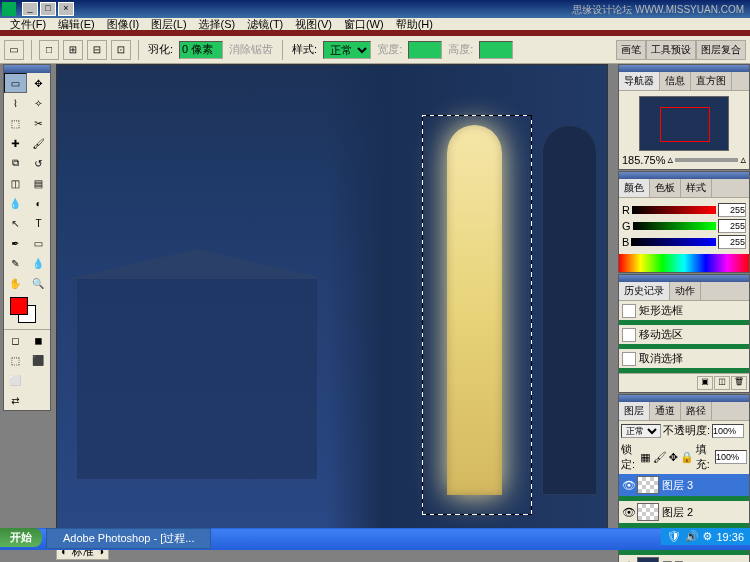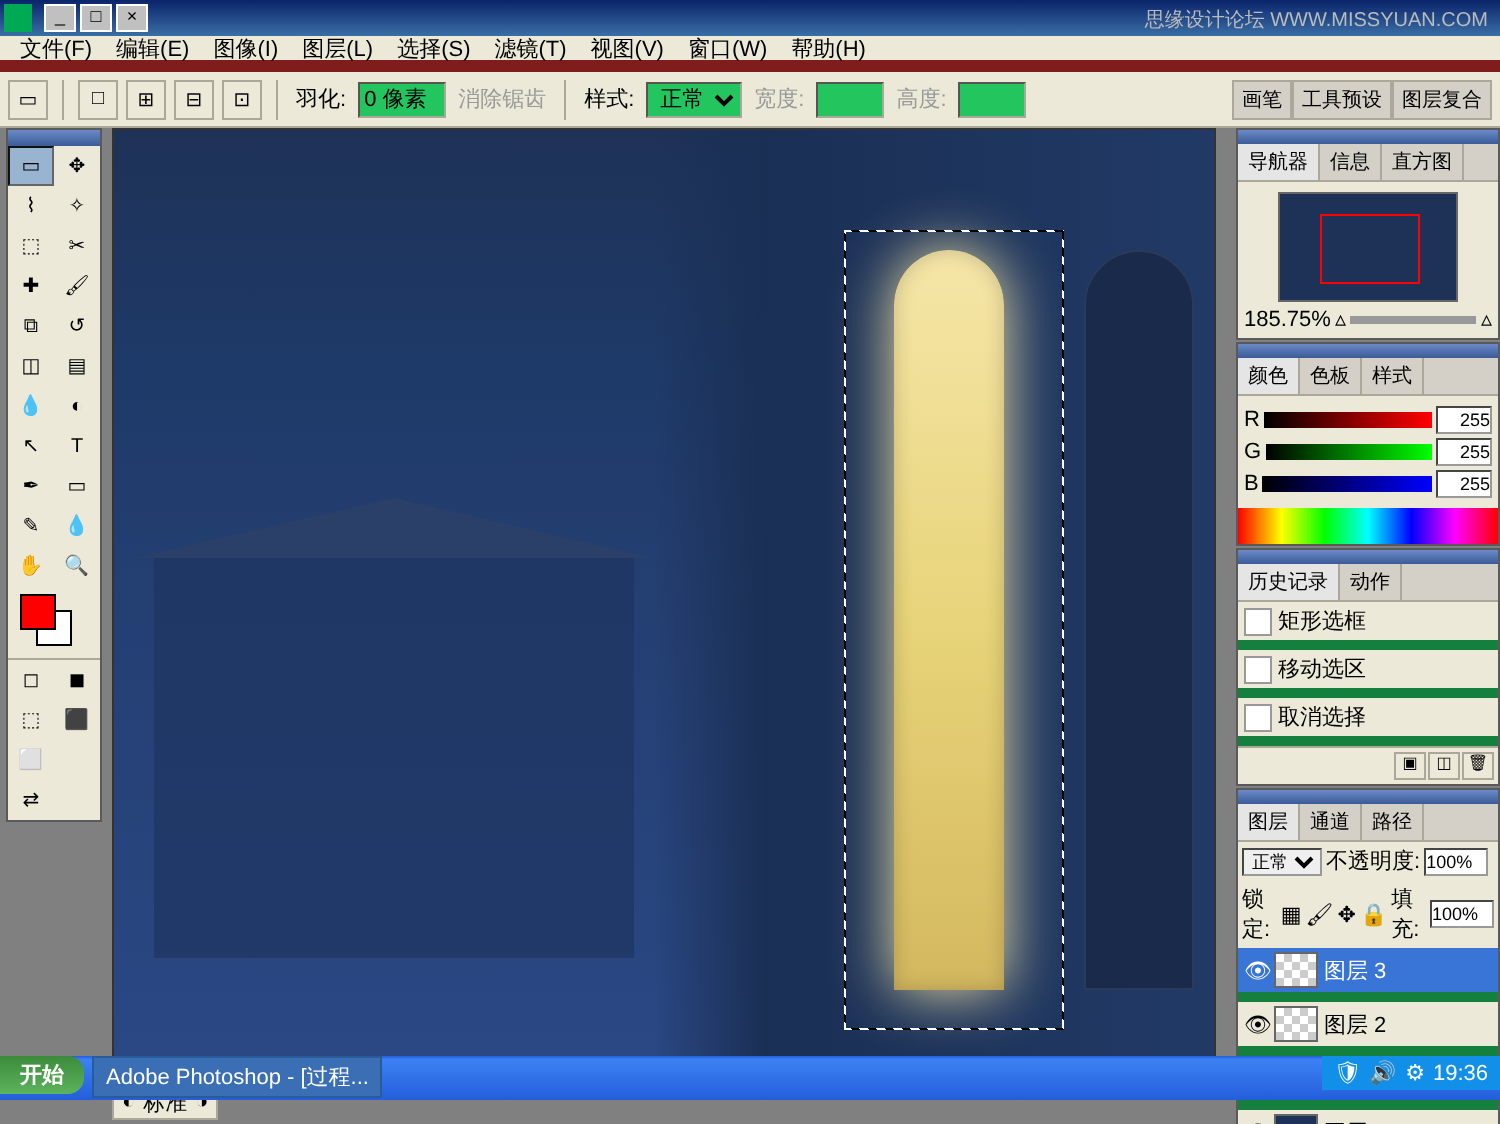--- a/index.html
+++ b/index.html
@@ -60,21 +60,21 @@
 .layer-row .eye{width:12px;height:12px}
 .layer-row .thumb{width:22px;height:18px;border:1px solid #666;background:#1e3257}
 .layer-row .thumb.chk{background:repeating-conic-gradient(#ccc 0 25%,#fff 0 50%) 0 0/8px 8px}
 .layer-row.sel{background:#3875d7;color:#fff}
 .layer-opts{display:flex;gap:2px;padding:2px;font-size:9px;align-items:center}
 .layer-opts select,.layer-opts input{font-size:9px;height:14px;border:1px inset #999}
 .layer-btns{display:flex;border-top:1px solid #aca899;padding:2px;gap:1px;justify-content:flex-end}
 .layer-btns .b{width:16px;height:14px;border:1px solid #aca899;background:#ece9d8;font-size:8px;text-align:center}
 .taskbar{position:absolute;bottom:12px;left:0;right:0;height:22px;background:linear-gradient(#245edb,#3c81f3 8%,#245edb);display:flex;align-items:flex-start;color:#fff}
 .taskbar .start{background:linear-gradient(#3c8b3c,#5db35d);padding:2px 10px;font-weight:700;border-radius:0 8px 8px 0;font-size:11px}
-.taskbar .task{background:#3a6eb5;padding:2px 6px;margin-left:4px;border:1px solid #2a5a9a;font-size:10px}
+.taskbar .task{background:#3a6eb5;padding:2px 16px;margin-left:4px;border:1px solid #2a5a9a;font-size:10px}
 .taskbar .tray{margin-left:auto;background:#1290e9;padding:2px 6px;display:flex;gap:4px;align-items:center;font-size:10px}
 .watermark{position:absolute;top:3px;right:6px;color:#bbb;font-size:10px;z-index:99}
 </style>
 </head>
 <body>
 
 <div class="titlebar">
   <span class="ico"></span>
   <span class="winbtn">_</span>
   <span class="winbtn">□</span>

